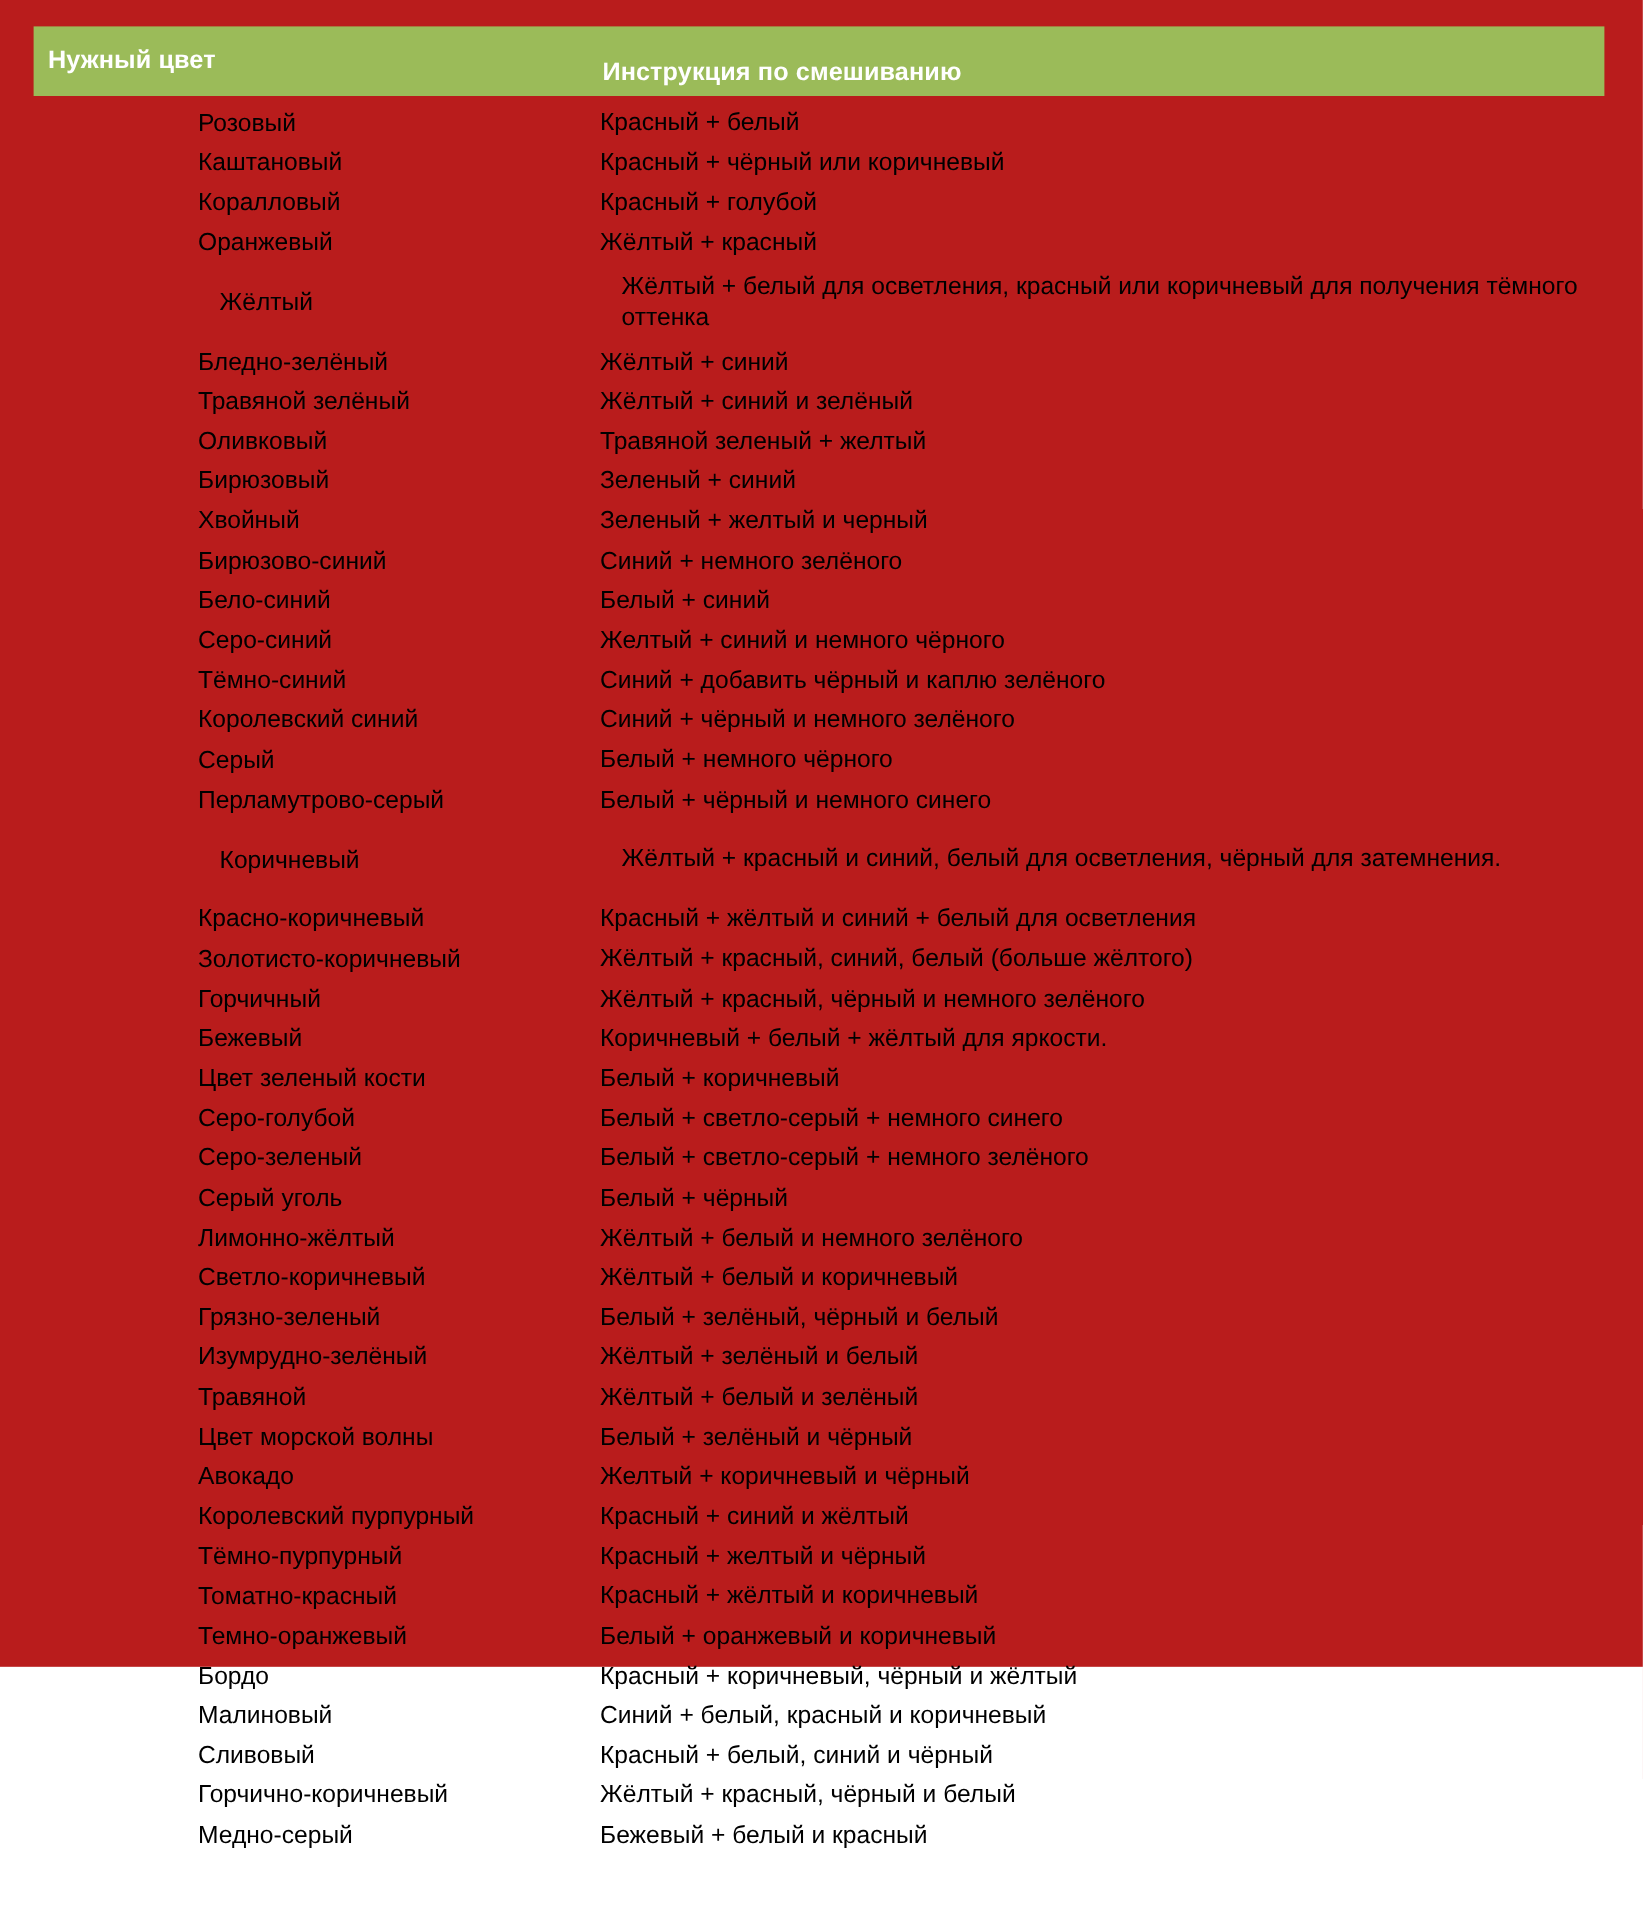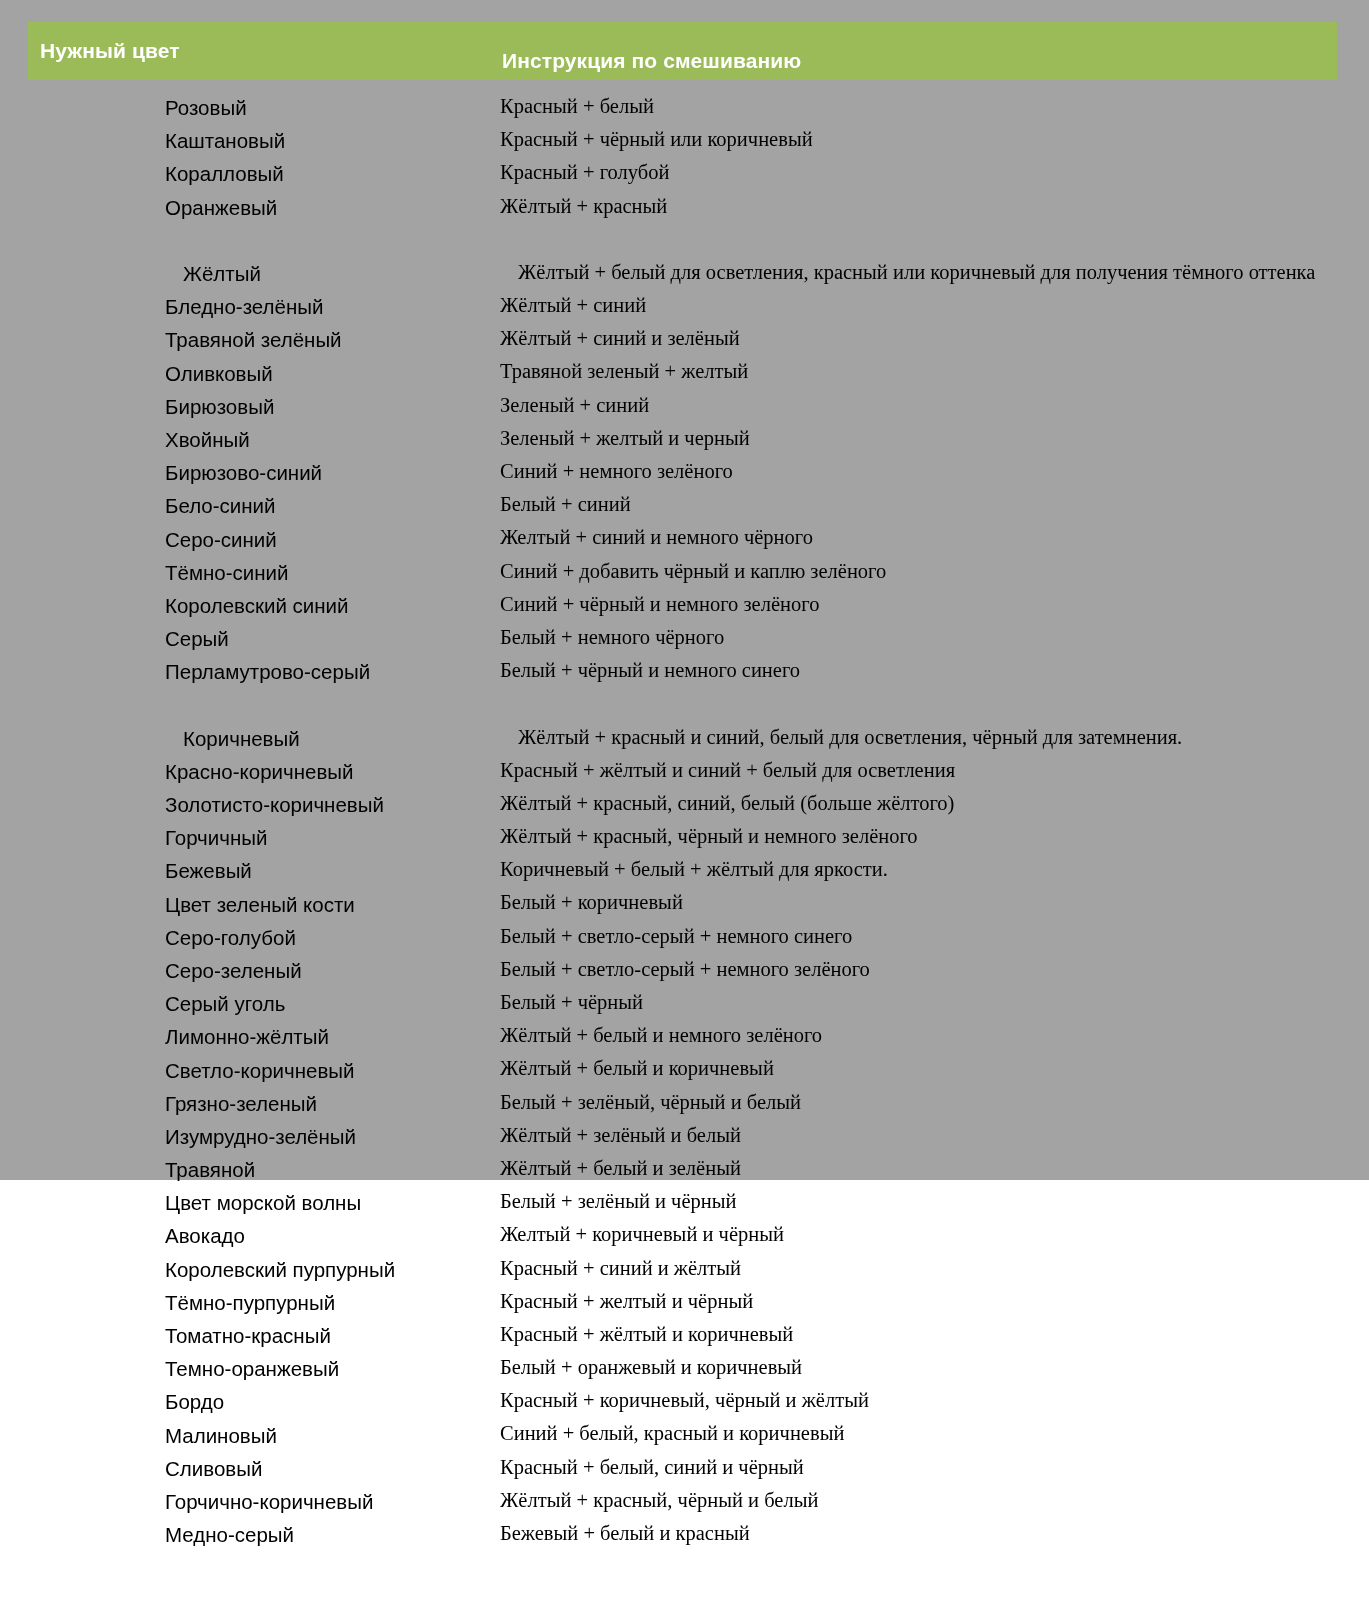--- a/index.html
+++ b/index.html
@@ -12,22 +12,22 @@
     width: 1369px;
     height: 1605px;
     font-family: "Liberation Sans", "DejaVu Sans", sans-serif;
     color: #000000;
     overflow: hidden;
   }
 
   .sheet {
     position: relative;
     width: 1369px;
-    height: 1180px;
-    background: #a3a3a3;
+    height: 1389px;
+    background: #b91c1c;
   }
 
   
   .table-header {
     position: absolute;
     left: 28px;
     top: 22px;
     width: 1309px;
     height: 58px;
     background: #9bbb59;
@@ -54,21 +54,21 @@
   .table-body {
     position: absolute;
     left: 0;
     top: 86px;
     width: 1369px;
   }
 
   .row {
     position: relative;
     display: flex;
-    align-items: flex-end;
+    align-items: center;
     height: 33.2px;
   }
   .row.tall {
     height: 66.4px;
     margin-left: 18px;
   }
 
   .swatch-cell {
     position: relative;
     width: 165px;
@@ -92,21 +92,20 @@
     white-space: nowrap;
   }
 
   .instr-cell {
     flex: 1 1 auto;
     display: flex;
     align-items: center;
     font-size: 20.5px;
     line-height: 1.28;
     padding-right: 12px;
-    font-family: Liberation Serif, serif;
   }
   .row.tall .instr-cell {
     align-items: center;
   }
   .instr-cell .instr-text {
     display: block;
   }
 </style>
 </head>
 <body>

